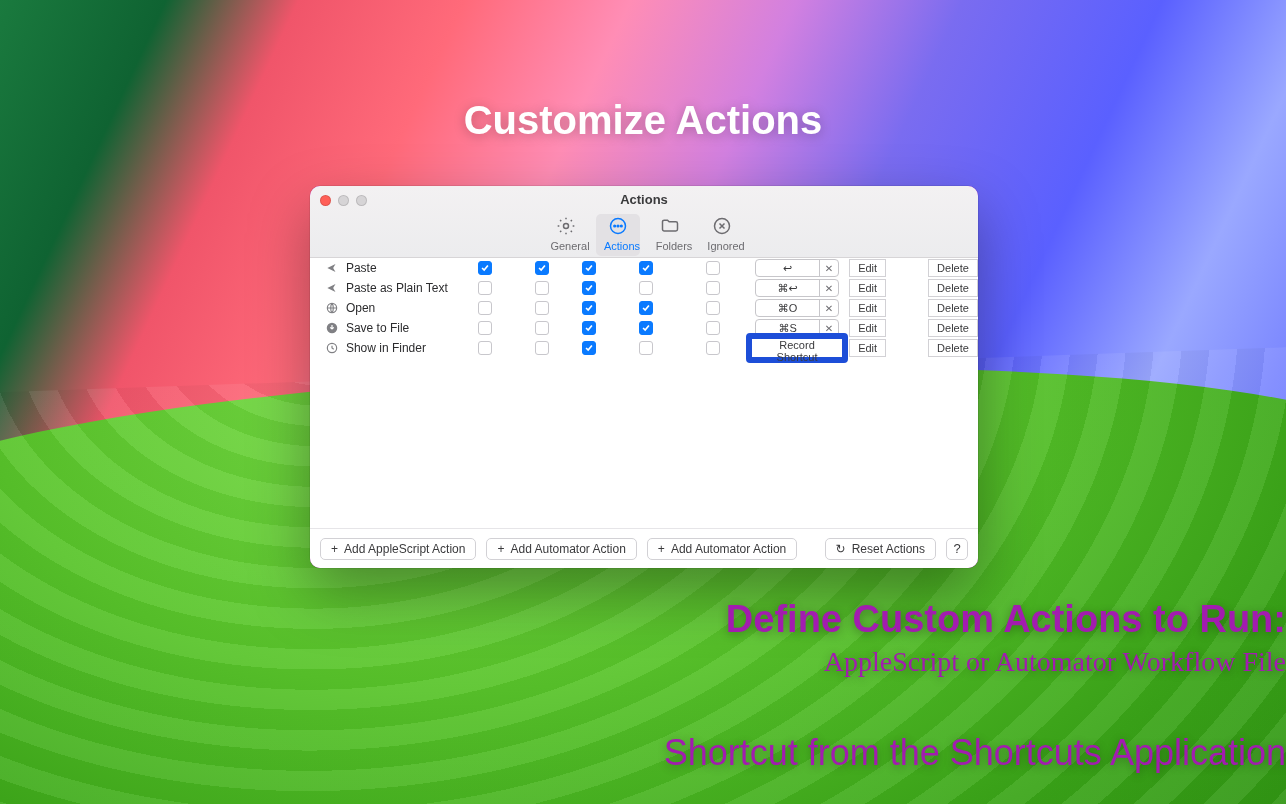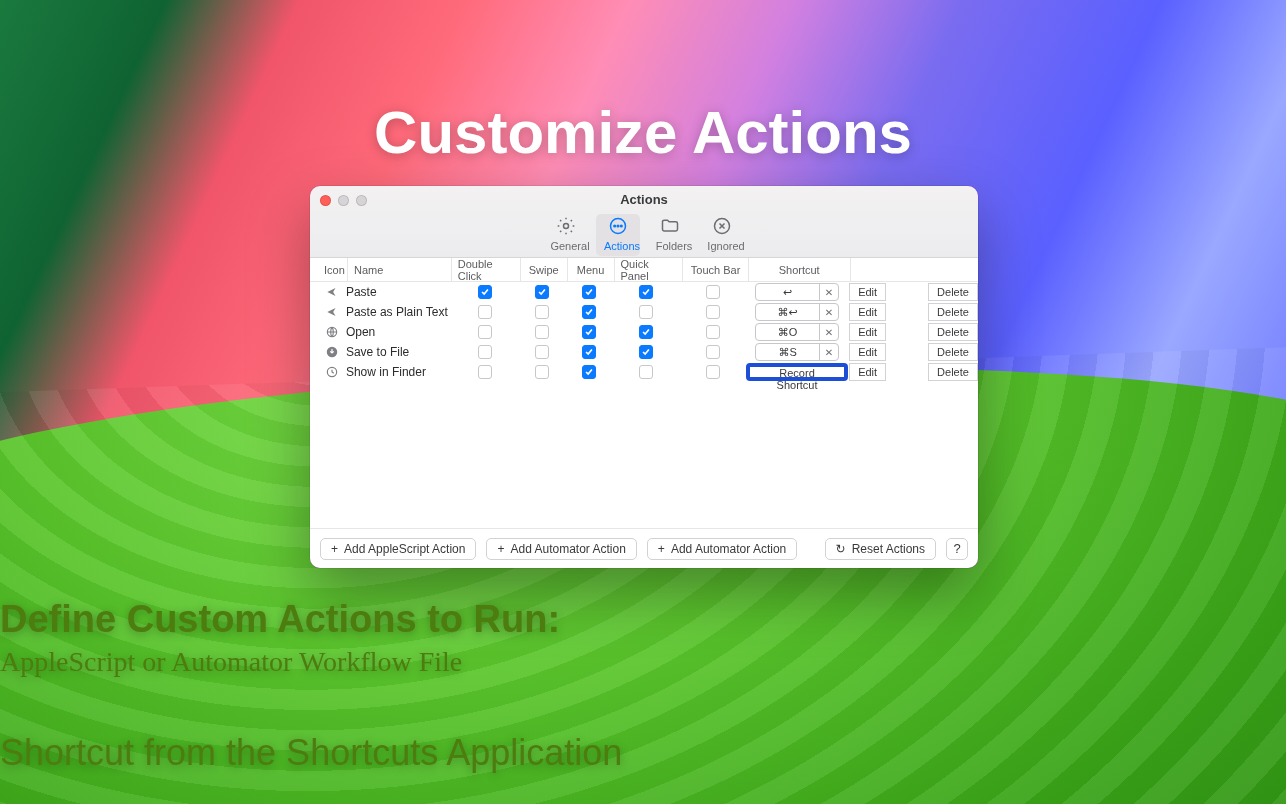--- a/index.html
+++ b/index.html
@@ -25,26 +25,26 @@
 }
 .bg-wave::after {
   content:""; position:absolute; inset:0;
   background: repeating-radial-gradient(60% 120% at 30% -10%,
     rgba(255,255,255,0.10) 0 3%, rgba(0,0,0,0.05) 3% 6%);
   opacity: .7;
 }
 .hero {
   position: absolute; top: 98px; left: 0; width: 100%;
   text-align: center; color: #fff;
-  font-size: 60px; font-weight: 600;
+  font-size: 40px; font-weight: 600;
   text-shadow: 0 2px 12px rgba(0,0,0,.25);
 }
 .footer-text {
   position: absolute; left: 0; width: 100%;
-  text-align: left; color: #4d7c0f;
+  text-align: right; color: #a21caf;
   font-weight: 500;
   text-shadow: 0 2px 10px rgba(0,0,0,.3);
 }
 .f1 { top: 598px; font-size: 38px; font-weight: 600; }
 .f2 { top: 646px; font-size: 28px; font-family: Liberation Serif, serif; }
 .f3 { top: 732px; font-size: 36px; }
 
 .window {
   position: absolute; left: 310px; top: 186px;
   width: 668px; height: 382px;
@@ -123,22 +123,22 @@
 .shortcut-key {
   min-width: 64px; font-size: 11px; color:#3a3a3c;
   display:flex; align-items:center; justify-content:center;
   border-right: 1px solid #c7c6ca;
 }
 .shortcut-x {
   width: 18px; display:flex; align-items:center; justify-content:center;
   color:#6d6c70; font-size:10px; cursor:pointer;
 }
 .record-btn {
-  height: 18px; font-size: 11px; color:#3a3a3c;
-  border:4px solid #1d4ed8; border-radius:4px; background:#fff;
+  height: 30px; font-size: 11px; color:#3a3a3c;
+  border:6px solid #1d4ed8; border-radius:4px; background:#fff;
   padding: 0 9px; cursor:pointer;
 }
 .smallbtn {
   height: 18px; font-size: 11px; color:#3a3a3c;
   background:#fff; border:1px solid #d2d1d5; border-radius:0;
   padding: 0 8px; cursor:pointer; margin-right: 4px;
 }
 
 .footer {
   height: 40px; border-top: 1px solid #e6e5e8;
@@ -208,32 +208,20 @@
               <circle cx="12" cy="12" r="9"></circle>
               <path d="M9 9l6 6M15 9l-6 6"></path>
             </svg>
         </span>
         <span class="lbl">Ignored</span>
       </div>
     </div>
   </div>
 
   <div class="content">
-    <div class="thead">
-      <div class="th c-icon">Icon</div>
-      <div class="th c-name">Name</div>
-      <div class="th c-dbl">Double Click</div>
-      <div class="th c-swipe">Swipe</div>
-      <div class="th c-menu">Menu</div>
-      <div class="th c-quick">Quick Panel</div>
-      <div class="th c-touch">Touch Bar</div>
-      <div class="th c-short">Shortcut</div>
-      <div class="th c-edit"></div>
-      <div class="th c-del"></div>
-    </div>
     <div id="table-body">
         <div class="row">
           <div class="cell c-icon">
             <svg class="row-icon" viewBox="0 0 24 24" fill="#808084">
               <path d="M4 12l14-7-4 7 4 7z"></path>
             </svg>
           </div>
           <div class="cell c-name">Paste</div>
           <div class="cell c-dbl">
             <span class="chk on">

